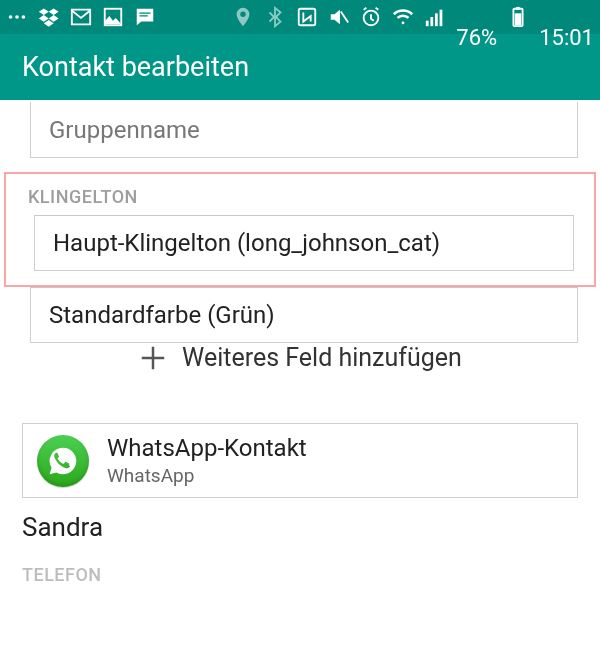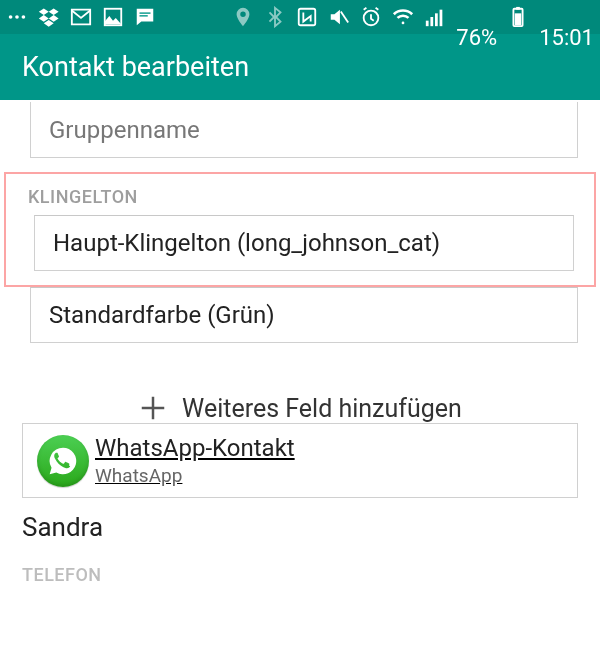--- a/index.html
+++ b/index.html
@@ -18,25 +18,25 @@
     .action-title { color: #fff; font-size: 27px; font-weight: 400; }
 
     
     .content { padding: 0 0 0 0; }
     .field-wrap { padding: 0 22px; }
     .input-box { border: 1px solid #d0d0d0; border-top-color:#c8c8c8; height: 56px; display: flex; align-items: center; padding: 0 18px; font-size: 24px; color: #222; background:#fff;margin-left:8px; }
     .section-label { font-size: 18px; letter-spacing: 0.5px; color: #9e9e9e; font-weight: 500; padding: 14px 22px 8px 22px; }
     .highlight { border: 2px solid #fca5a5; padding: 6px 20px 14px 20px; margin: 14px 4px 0 4px; }
     .highlight .section-label { padding: 6px 2px 8px 2px; }
 
-    .add-row { display: flex; align-items: flex-end; justify-content: center; gap: 14px; height: 80px; font-size: 25px; color: #333; }
+    .add-row { display: flex; align-items: flex-start; justify-content: center; gap: 14px; height: 80px; font-size: 25px; color: #333; }
     .plus { width: 30px; height: 30px; }
     .plus svg { width:100%; height:100%; stroke:#555; stroke-width:2; }
 
-    .wa-box { margin: 0 22px; border: 1px solid #d0d0d0; display:flex; align-items:center; padding: 10px 14px; gap: 6px; text-decoration: underline; }
+    .wa-box { margin: 0 22px; border: 1px solid #d0d0d0; display:flex; align-items:center; padding: 10px 14px; gap: 18px; }
     .wa-icon { width: 52px; height: 52px; border-radius: 50%; background: linear-gradient(#4ccf53,#2aa81a); display:flex; align-items:center; justify-content:center; box-shadow: inset 0 -2px 4px rgba(0,0,0,0.15), 0 1px 1px rgba(0,0,0,0.2); }
     .wa-icon svg { width: 32px; height: 32px; fill: #fff; }
     .wa-text .t1 { font-size: 24px; color:#222; }
     .wa-text .t2 { font-size: 19px; color:#666; margin-top:2px; }
 
     .name-label { font-size: 26px; color:#222; padding: 14px 22px 0 22px; }
     .cut-label { font-size: 18px; letter-spacing: 0.5px; color: #bdbdbd; font-weight: 500; padding: 22px 22px 0 22px; }
   </style>
 </head>
 <body>

